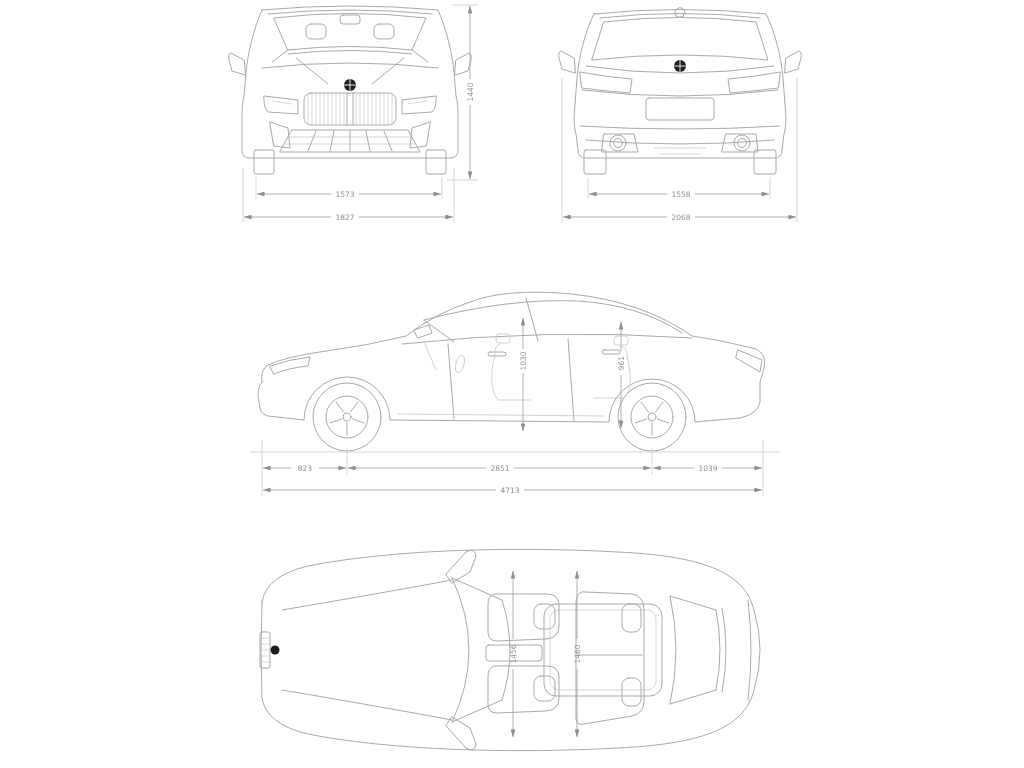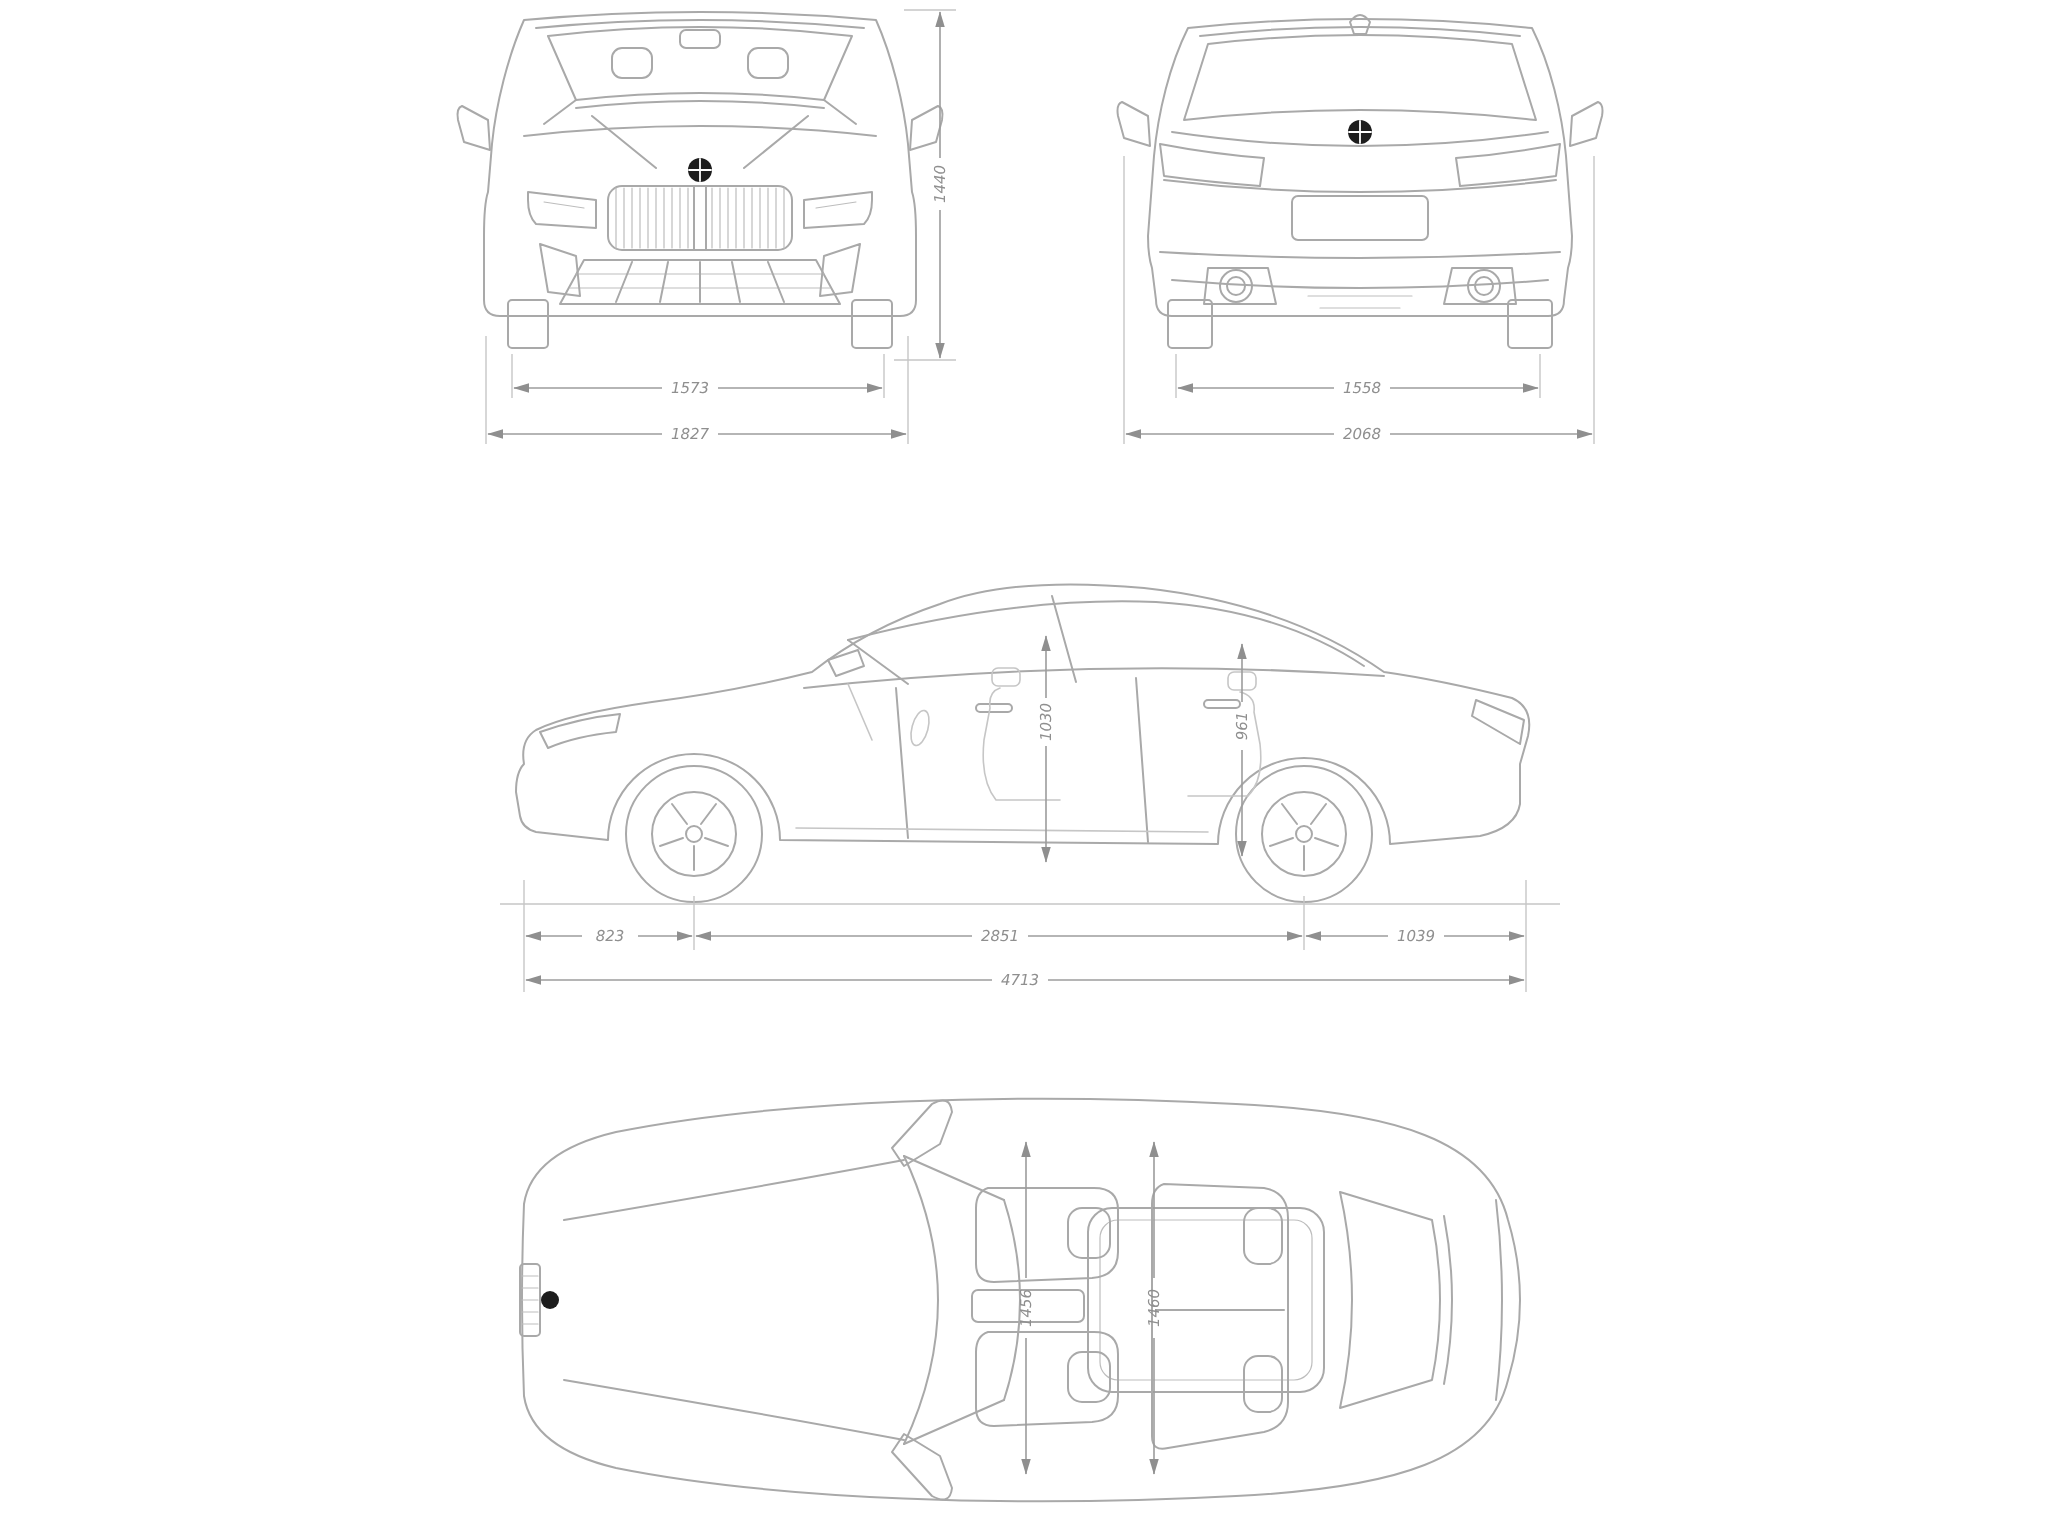--- a/index.html
+++ b/index.html
@@ -1,18 +1,18 @@
 <!DOCTYPE html>
 <html style="--bg: #ffffff; --line: #a9a9a9; --dim: #9c9c9c; --text: #8f8f8f; --logo: #1d1d1d;"><head>
 <meta charset="utf-8">
 <style>
   html,body{margin:0;padding:0;}
   body{width:1024px;height:768px;position:relative;background:#fff;
        font-family:"DejaVu Sans", sans-serif;}
-  .canvas{position:absolute;inset:0;background:var(--bg,#ffffff);font-style:italic;}
+  .canvas{position:absolute;inset:0;background:var(--bg,#ffffff);}
   .view, .overlay{position:absolute;overflow:visible;}
   
   .art path,.art rect,.art circle,.art ellipse,.art line,.art use{
       stroke:var(--line,#a9a9a9);stroke-width:1;fill:none;
       stroke-linejoin:round;stroke-linecap:round;}
   .art .hatch{stroke:#bdbdbd;stroke-width:.6;}
   .art .lite{stroke:#c6c6c6;stroke-width:.8;}
   .art .dark{fill:var(--logo,#1d1d1d);stroke:none;}
   .art .logoline{stroke:#ffffff;stroke-width:.9;}
   

